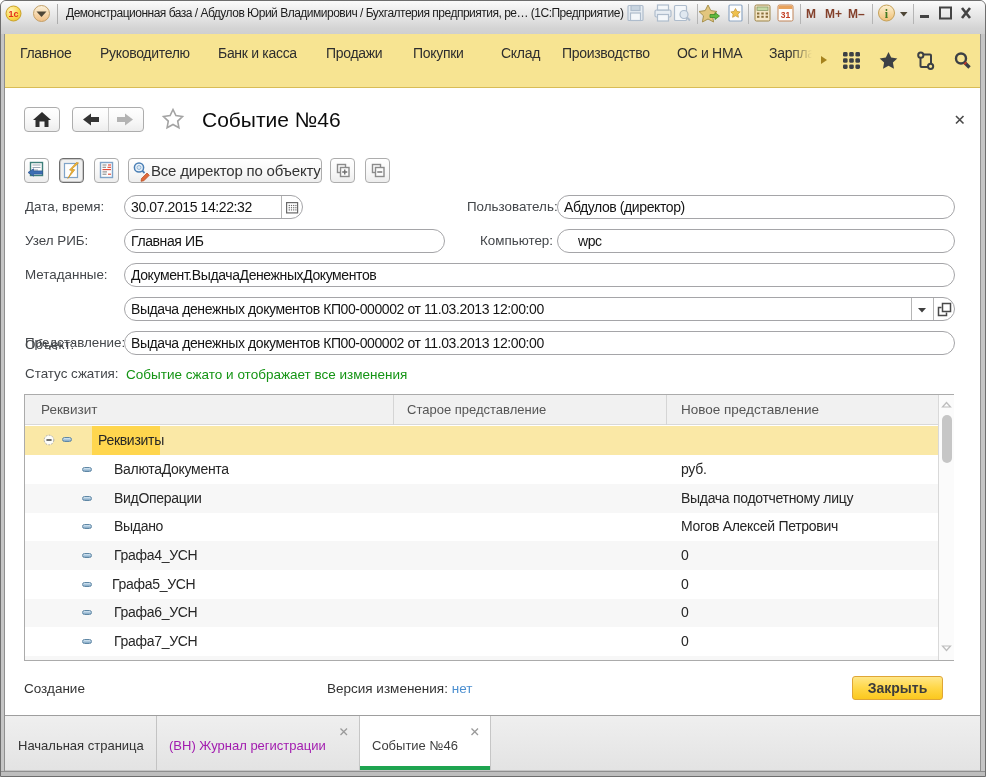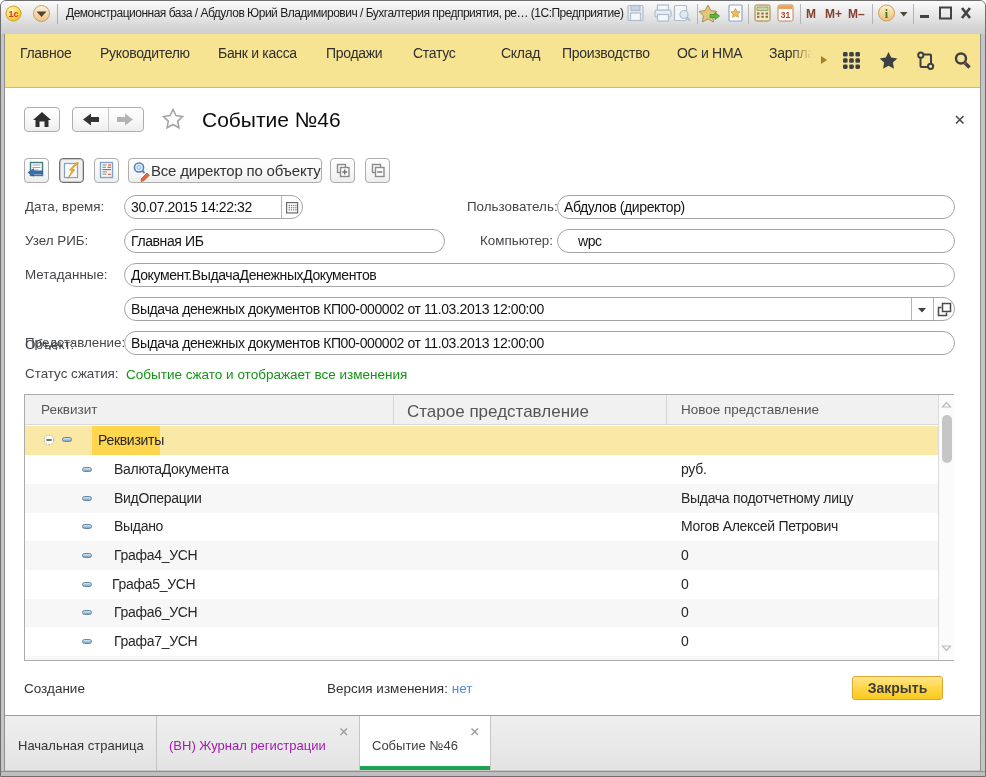--- a/index.html
+++ b/index.html
@@ -108,21 +108,21 @@
 
   <rect x="920" y="15" width="9" height="3" fill="#434343"></rect>
   <rect x="940" y="7.5" width="11" height="11" fill="none" stroke="#434343" stroke-width="2"></rect>
   <path d="M962 8 L970 18 M970 8 L962 18" stroke="#434343" stroke-width="2.6"></path>
 </svg>
 <div class="abs" style="left:66px;top:6px;font-size:12px;letter-spacing:-0.5px;color:#1C1C1C;white-space:nowrap;">Демонстрационная база / Абдулов Юрий Владимирович / Бухгалтерия предприятия, ре… (1С:Предприятие)</div>
 <div class="mitem" style="left:20px;">Главное</div>
 <div class="mitem" style="left:100px;">Руководителю</div>
 <div class="mitem" style="left:218px;">Банк и касса</div>
 <div class="mitem" style="left:326px;">Продажи</div>
-<div class="mitem" style="left:413px;">Статус</div>
+<div class="mitem" style="left:413px;">Покупки</div>
 <div class="mitem" style="left:501px;">Склад</div>
 <div class="mitem" style="left:562px;">Производство</div>
 <div class="mitem" style="left:677px;">ОС и НМА</div>
 <div class="mitem" style="left:769px;">Зарплата</div>
 <div class="abs" style="left:790px;top:40px;width:40px;height:24px;background:linear-gradient(90deg,rgba(247,228,146,0),#F7E492 55%);"></div>
 <svg class="abs" style="left:818px;top:40px;" width="160" height="32" viewBox="0 0 160 32">
   <path d="M3 16 L9 20 L3 24 Z" fill="#A5821D"></path>
   <g fill="#3C4045">
     <rect x="25" y="12" width="4.6" height="4.6" rx="1.4"></rect>
       <rect x="31.2" y="12" width="4.6" height="4.6" rx="1.4"></rect>
@@ -256,21 +256,21 @@
 <div class="lbl" style="left:25px;top:334.5px;">Представление:</div>
 <div class="inp" style="left:124px;top:331px;width:831px;">Выдача денежных документов КП00-000002 от 11.03.2013 12:00:00</div>
 
 <div class="lbl" style="left:25px;top:365.5px;">Статус сжатия:</div>
 <div class="abs" style="left:126px;top:367px;font-size:13.5px;color:#149414;white-space:nowrap;">Событие сжато и отображает все изменения</div>
 <div class="abs" style="left:24px;top:394px;width:930px;height:267px;border:1px solid #ABABAB;background:#fff;"></div>
 <div class="abs" style="left:25px;top:395px;width:913px;height:30px;background:#F1F1F1;border-bottom:1px solid #D9D9D9;"></div>
 <div class="abs" style="left:393px;top:395px;width:1px;height:30px;background:#D5D5D5;"></div>
 <div class="abs" style="left:666px;top:395px;width:1px;height:30px;background:#D5D5D5;"></div>
 <div class="abs" style="left:41px;top:402px;font-size:13.5px;color:#555;">Реквизит</div>
-<div class="abs" style="left:407px;top:402px;font-size:17px;color:#555;">Старое представление</div>
+<div class="abs" style="left:407px;top:402px;font-size:13px;color:#555;">Старое представление</div>
 <div class="abs" style="left:681px;top:402px;font-size:13.5px;color:#555;">Новое представление</div>
 
 <div class="abs" style="left:25px;top:426px;width:913px;height:29px;background:#FAE8A6;"></div>
 <div class="abs" style="left:92px;top:426px;width:68px;height:29px;background:#FFD64E;"></div>
 <div class="tcell" style="left:98px;top:426px;line-height:29px;">Реквизиты</div>
 <svg class="abs" style="left:43px;top:434px;" width="12" height="12" viewBox="0 0 12 12">
   <circle cx="6" cy="6" r="4.8" fill="#FDFDF9" stroke="#A9A9A9" stroke-width="1" stroke-dasharray="1.8 1.3"></circle>
   <line x1="3.4" y1="6" x2="8.6" y2="6" stroke="#3F3F3F" stroke-width="1.5"></line>
 </svg>
 <div class="dash" style="left:62px;top:437px;"></div>

